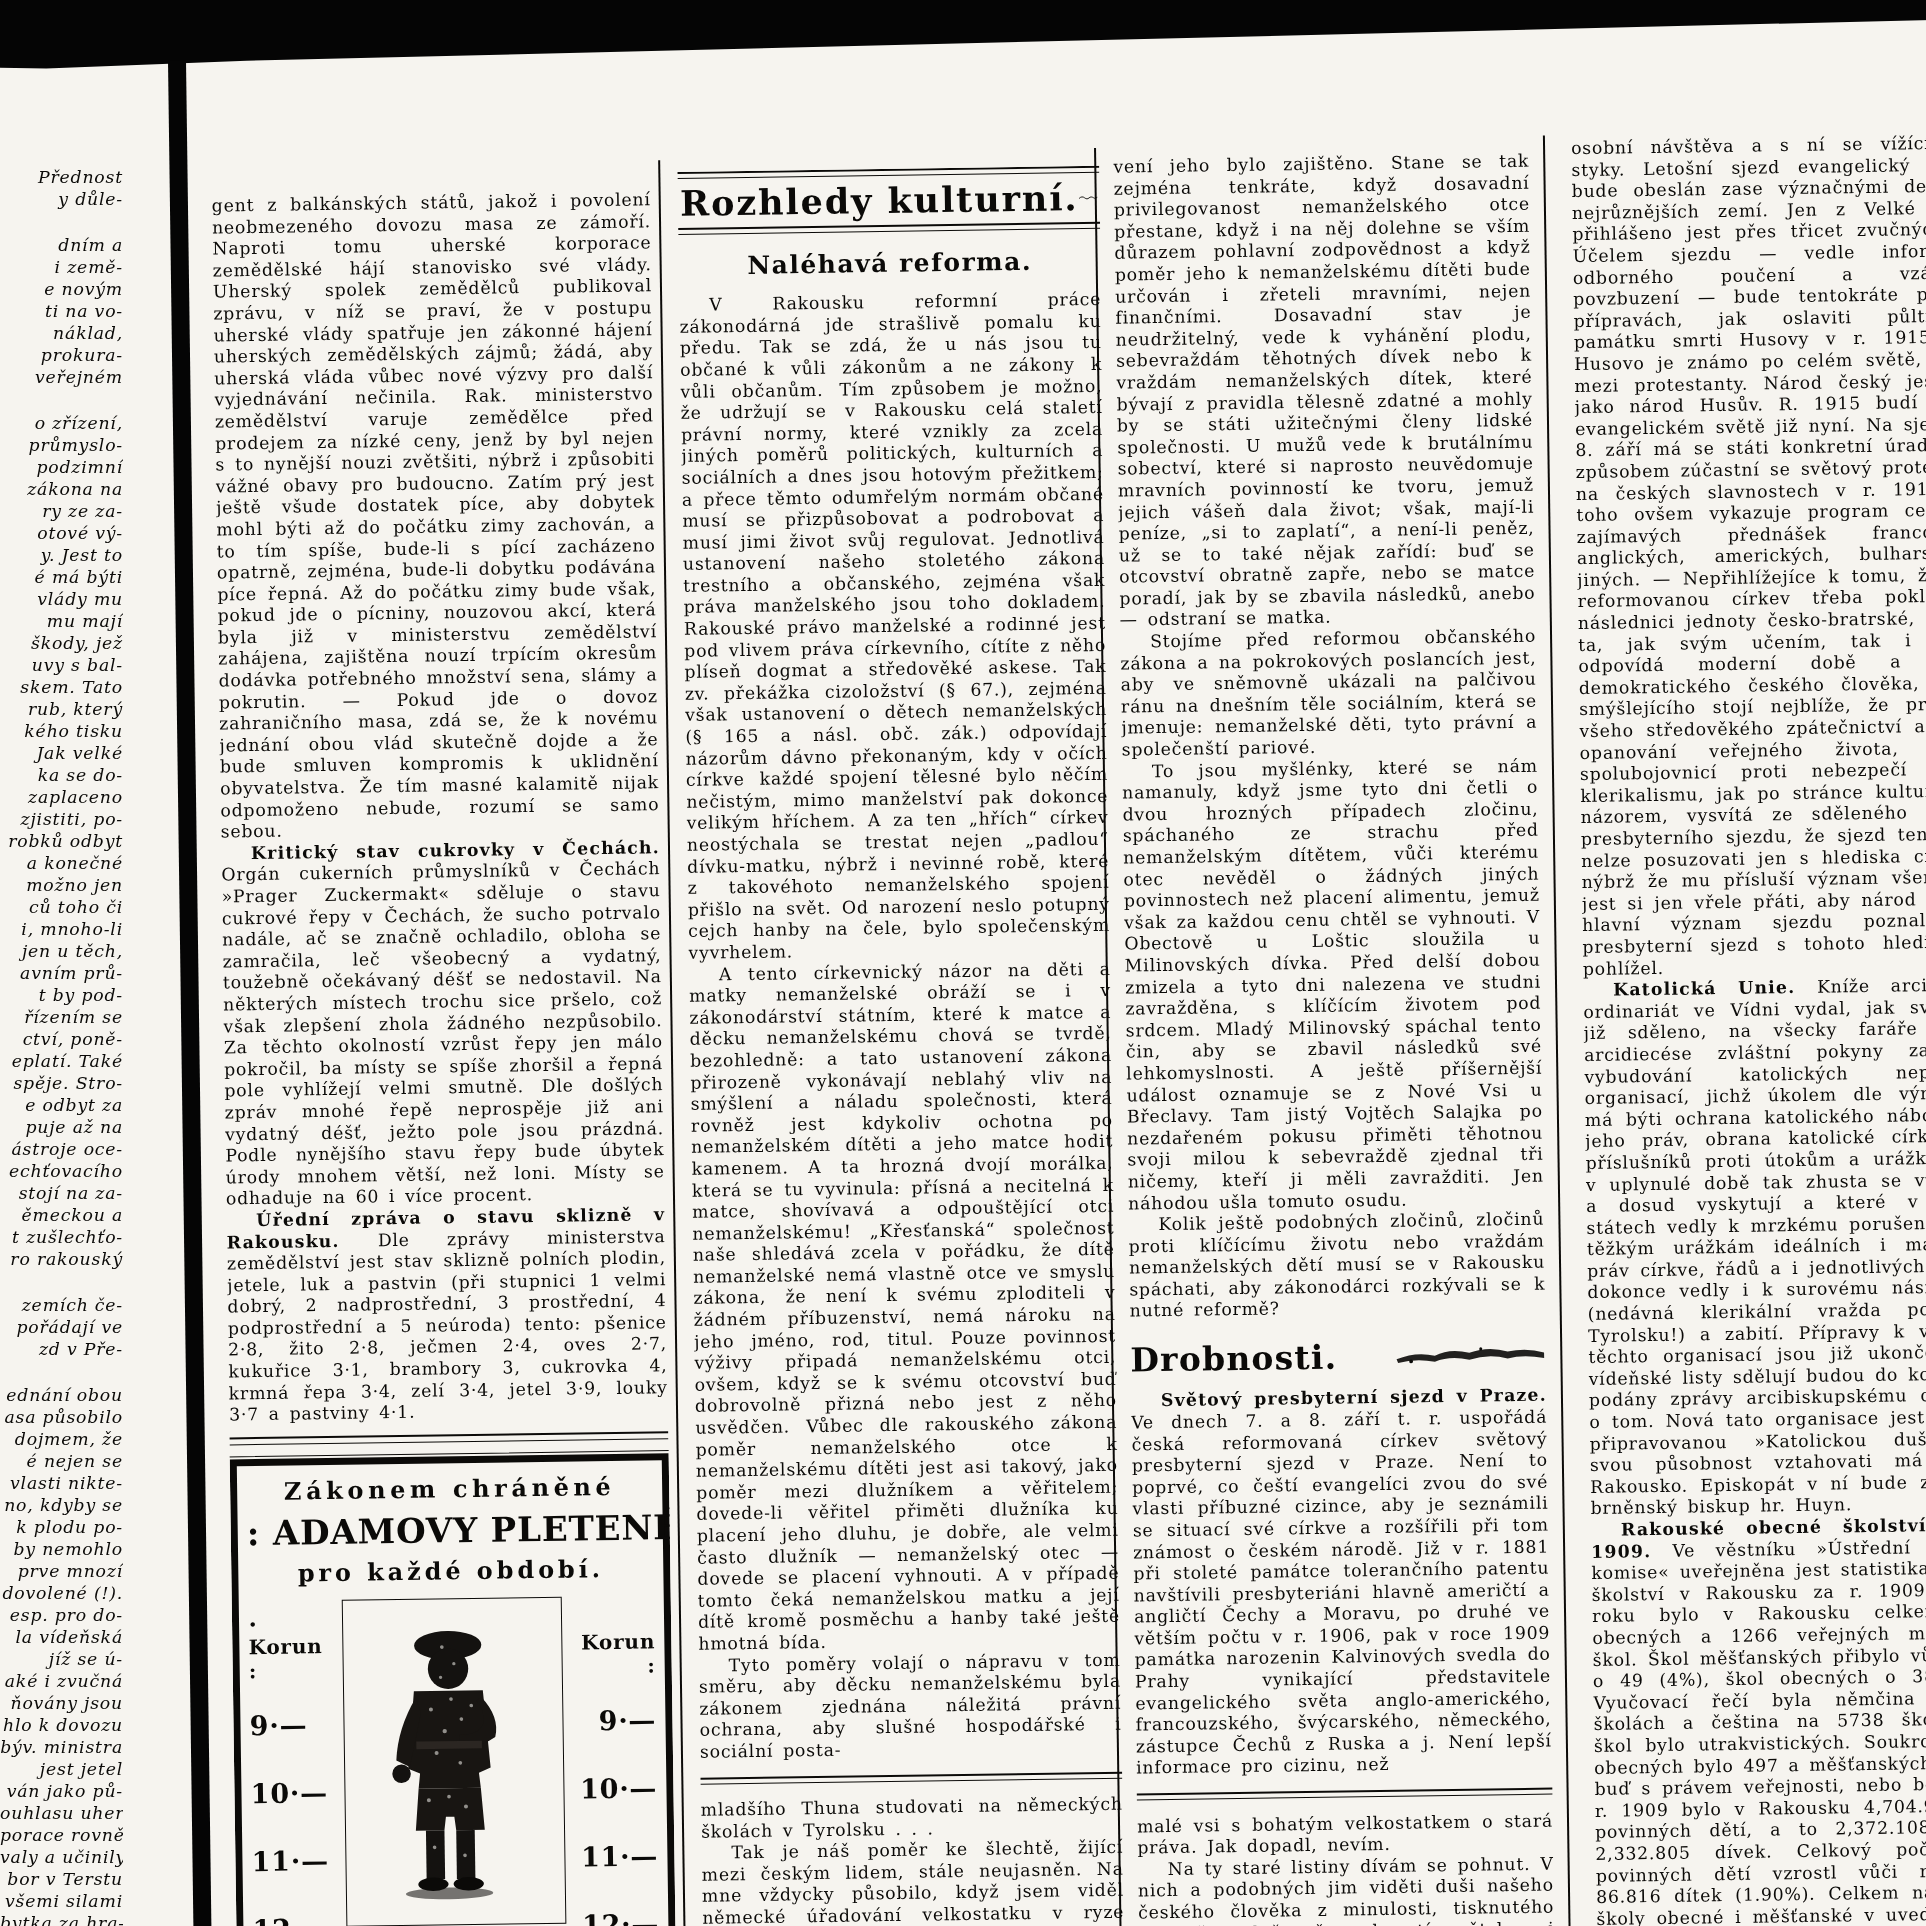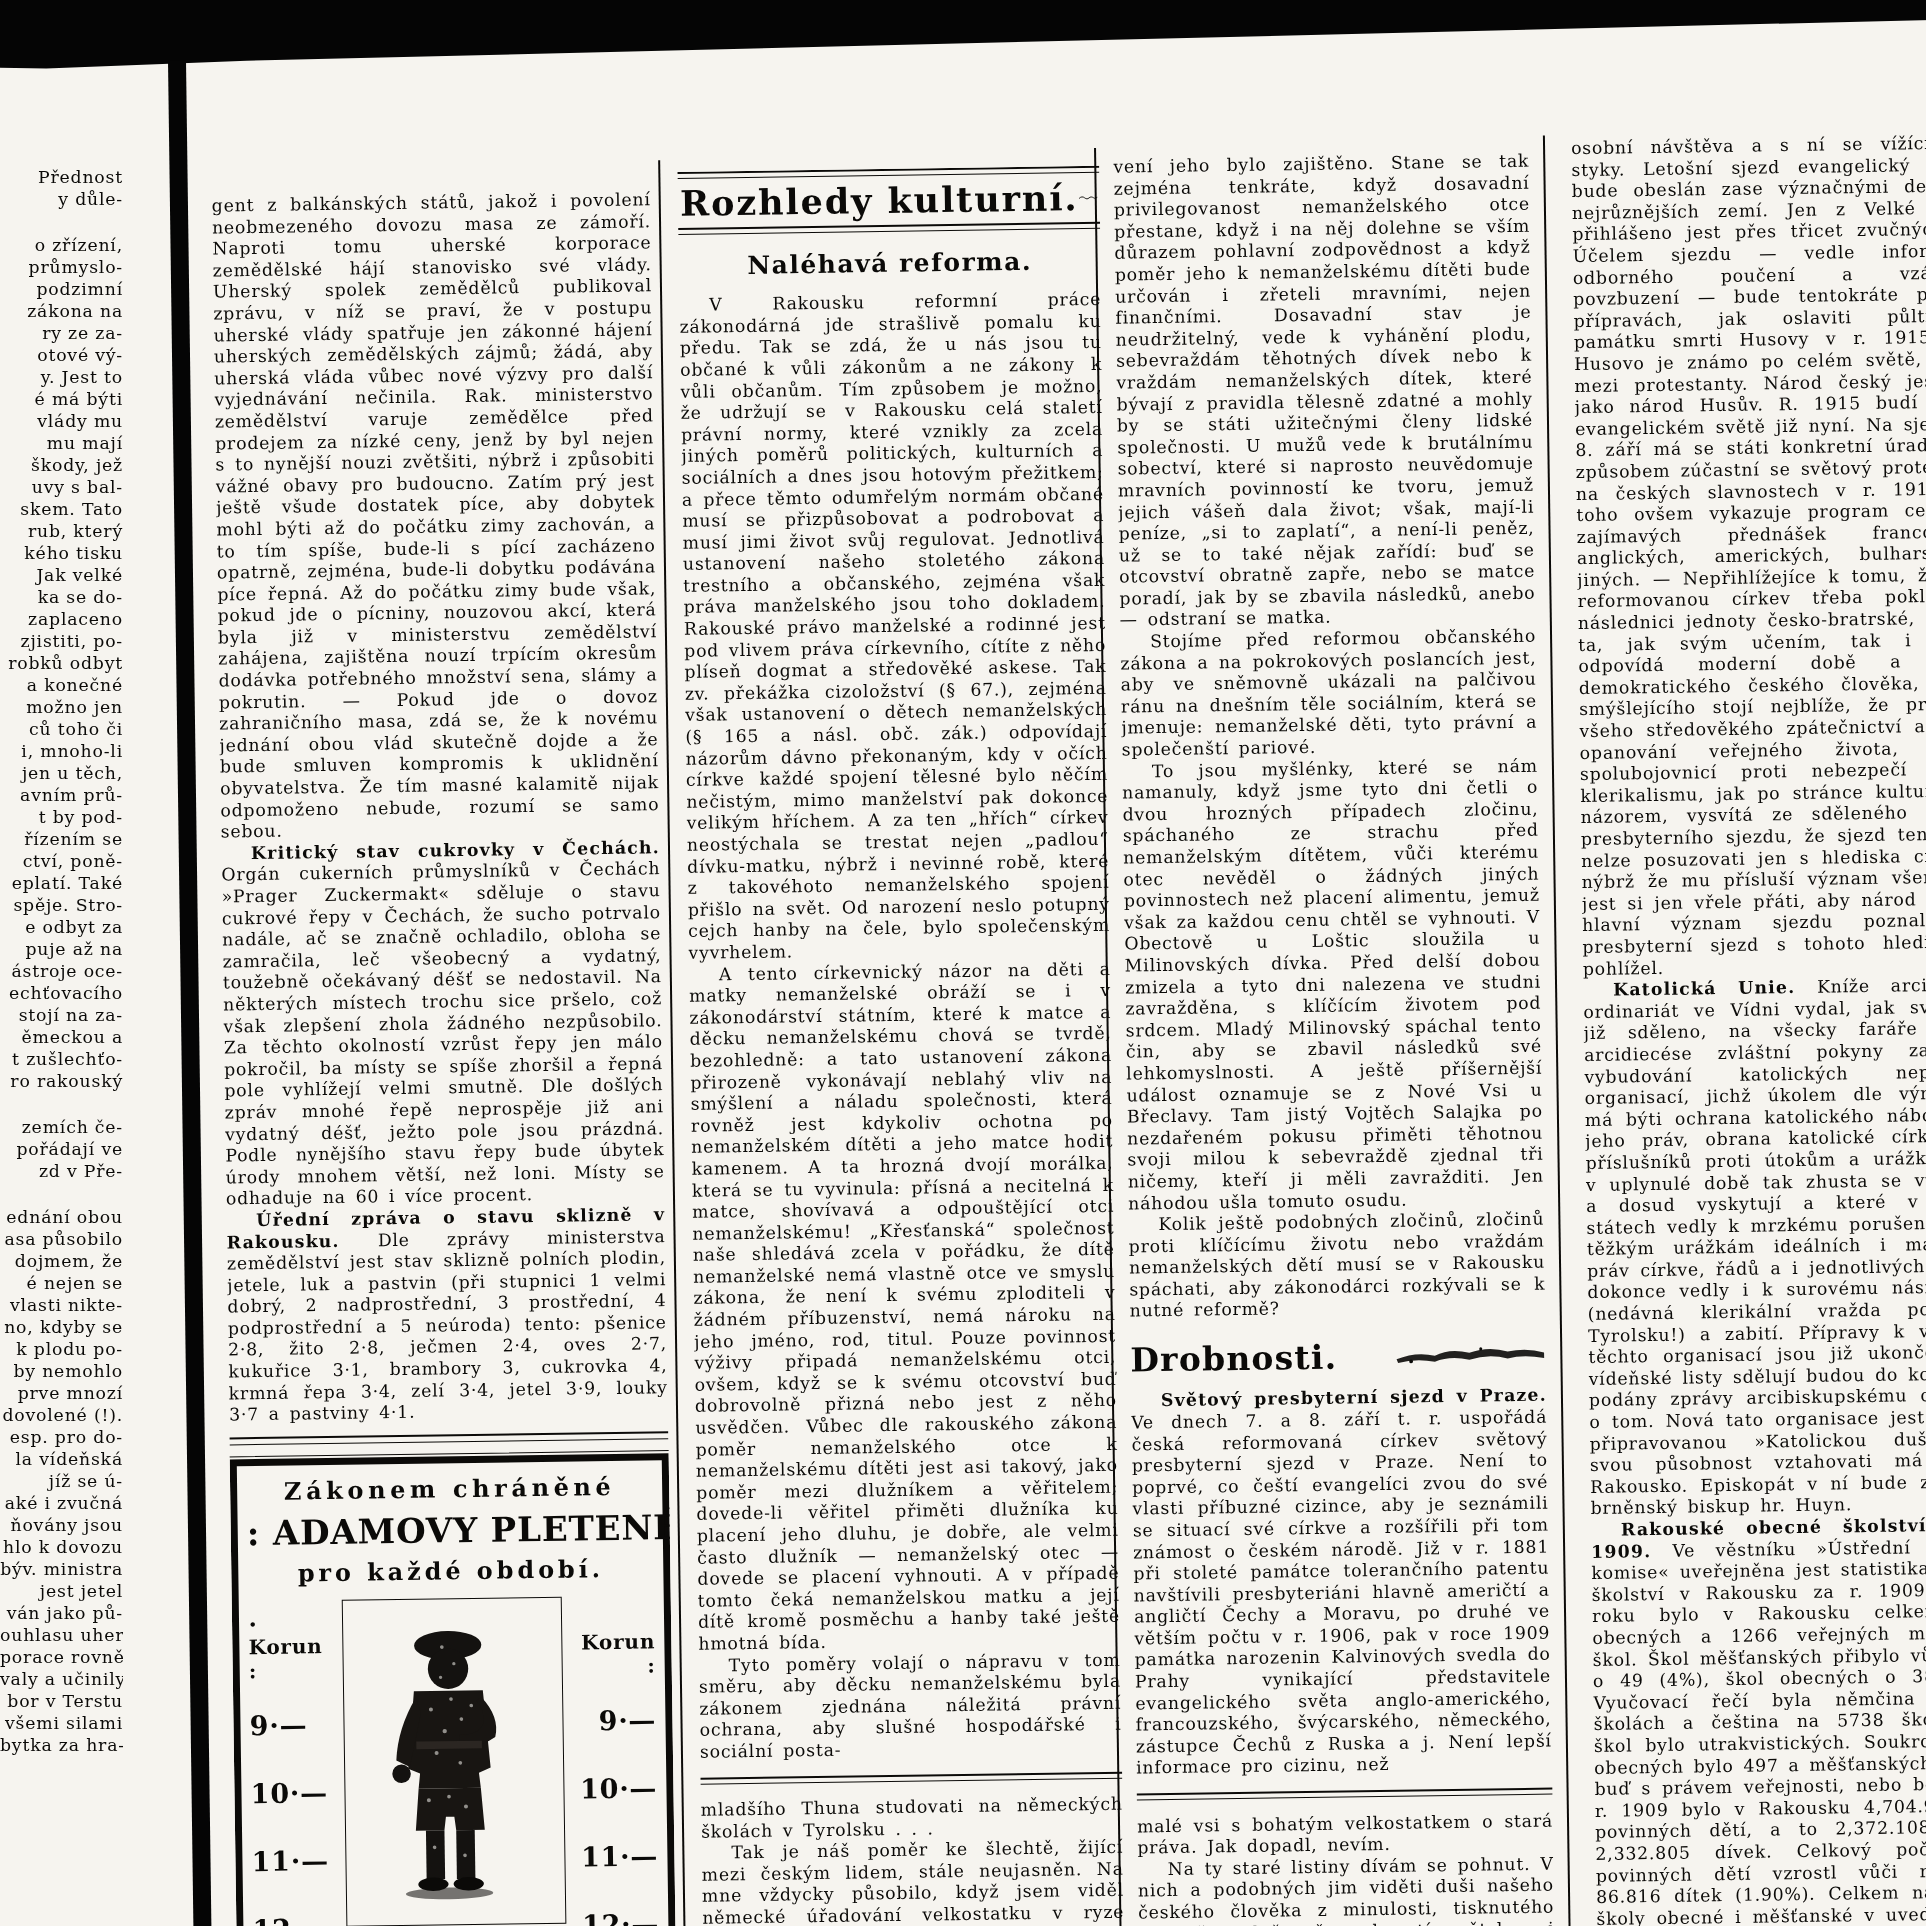--- a/index.html
+++ b/index.html
@@ -5,21 +5,21 @@
   html,body{margin:0;padding:0;}
   body{width:2169px;height:2987px;position:relative;background:#f6f4ef;overflow:hidden;
        font-family:"DejaVu Serif","Liberation Serif",serif;color:#0b0a08;}
   
   #top-black{position:absolute;left:0;top:0;width:2169px;height:100px;z-index:5;}
   #gutter-bar{position:absolute;left:168px;top:61px;width:17.7px;height:2985px;background:#050505;
               transform:rotate(-0.78deg);transform-origin:top left;z-index:5;}
   
   #frags{position:absolute;left:0;top:166px;width:123px;text-align:right;z-index:4;
          font-size:17.3px;line-height:22px;letter-spacing:0.8px;}
-  .frag-group{margin-bottom:24px;}
+  .frag-group{margin-bottom:24px;font-style:italic;}
   .frag-line{white-space:nowrap;overflow:hidden;}
   
   #sheet{position:absolute;left:216px;top:0;width:1953px;height:2987px;
          transform:rotate(-0.82deg);transform-origin:54px 2947px;}
   .vrule{position:absolute;width:1.5px;background:#0b0a08;}
   .col{position:absolute;overflow:hidden;}
   .para{margin:0;text-align:justify;text-indent:30px;
         font-size:17.3px;line-height:21.6px;letter-spacing:0.8px;word-spacing:3.5px;}
   .para.noindent{text-indent:0;}
   .lead{letter-spacing:1.2px;}
@@ -52,20 +52,29 @@
 
 <svg id="top-black" viewBox="0 0 5631 260" preserveAspectRatio="none">
   <polygon points="0,0 5631,0 5631,30 5585,38 640,158 120,178 0,176" fill="#050505"></polygon>
 </svg>
 <div id="gutter-bar"></div>
 
 <div id="frags">
     <div class="frag-group">
       <div class="frag-line">Přednost</div>
       <div class="frag-line">y důle-</div>
+    </div>
+    <div class="frag-group">
+      <div class="frag-line">dním a</div>
+      <div class="frag-line">i země-</div>
+      <div class="frag-line">e novým</div>
+      <div class="frag-line">ti na vo-</div>
+      <div class="frag-line">náklad,</div>
+      <div class="frag-line">prokura-</div>
+      <div class="frag-line">veřejném</div>
     </div>
     <div class="frag-group">
       <div class="frag-line">o zřízení,</div>
       <div class="frag-line">průmyslo-</div>
       <div class="frag-line">podzimní</div>
       <div class="frag-line">zákona na</div>
       <div class="frag-line">ry ze za-</div>
       <div class="frag-line">otové vý-</div>
       <div class="frag-line">y. Jest to</div>
       <div class="frag-line">é má býti</div>

